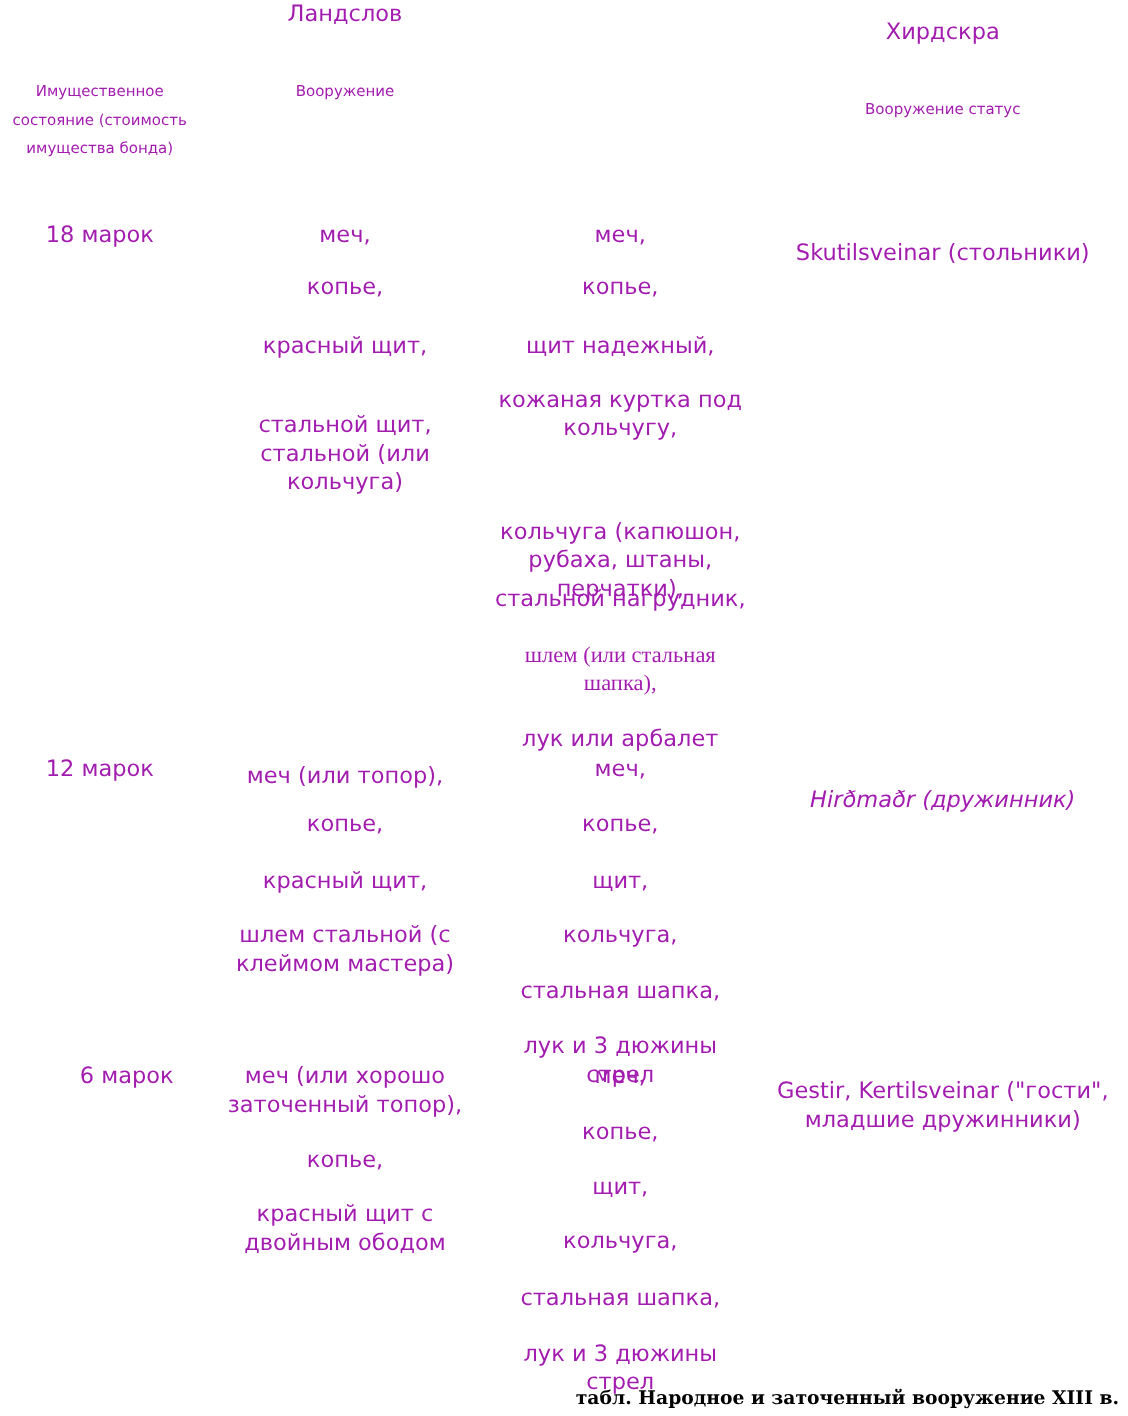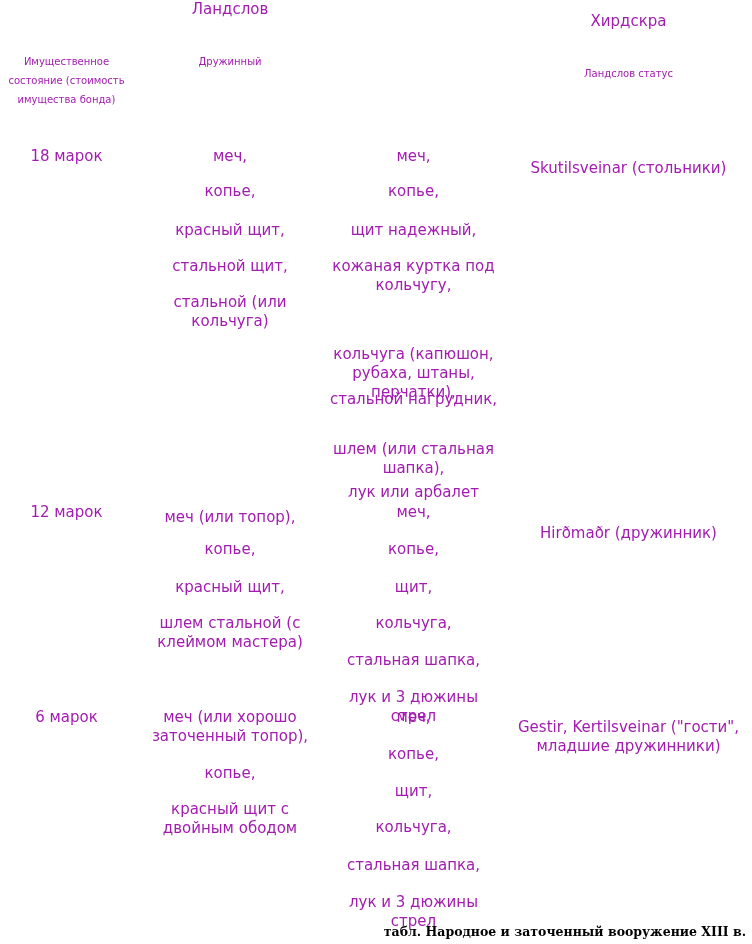--- a/index.html
+++ b/index.html
@@ -60,59 +60,59 @@
     color: #000;
   }
 </style>
 </head>
 <body>
 
 <div class="cell superhead col-b" style="top:0px;">Ландслов</div>
 <div class="cell superhead col-d" style="top:0px;">Хирдскра</div>
 
 <div class="cell colhead col-a" style="top:52px;">Имущественное состояние (стоимость имущества бонда)</div>
-<div class="cell colhead col-b" style="top:52px;">Дружинный</div>
-<div class="cell colhead col-d" style="top:52px;">Ландслов статус</div>
+<div class="cell colhead col-b" style="top:52px;">Вооружение</div>
+<div class="cell colhead col-d" style="top:52px;">Вооружение статус</div>
 
 <div class="cell col-a" style="top:147px;">18 марок</div>
 
 <div class="cell col-b" style="top:147px;">меч,</div>
 <div class="cell col-b" style="top:182px;">копье,</div>
 <div class="cell col-b" style="top:221px;">красный щит,</div>
-<div class="cell col-b" style="top:257px;">стальной щит,</div>
+<div class="cell col-b" style="top:274px;">стальной щит,</div>
 <div class="cell col-b" style="top:293px;">стальной (или кольчуга)</div>
 
 <div class="cell col-c" style="top:147px;">меч,</div>
 <div class="cell col-c" style="top:182px;">копье,</div>
 <div class="cell col-c" style="top:221px;">щит надежный,</div>
 <div class="cell col-c" style="top:257px;">кожаная куртка под кольчугу,</div>
 <div class="cell col-c" style="top:313px;margin-top:32px;">кольчуга (капюшон, рубаха, штаны, перчатки),</div>
 <div class="cell col-c" style="top:390px;">стальной нагрудник,</div>
-<div class="cell col-c" style="top:440px;">шлем (или стальная шапка),</div>
+<div class="cell col-c" style="top:428px;font-family:Liberation Serif, serif;">шлем (или стальная шапка),</div>
 <div class="cell col-c" style="top:483px;">лук или арбалет</div>
 
 <div class="cell col-d" style="top:147px;">Skutilsveinar (стольники)</div>
 
 <div class="cell col-a" style="top:503px;">12 марок</div>
 
 <div class="cell col-b" style="top:508px;">меч (или топор),</div>
 <div class="cell col-b" style="top:540px;">копье,</div>
 <div class="cell col-b" style="top:578px;">красный щит,</div>
 <div class="cell col-b" style="top:614px;">шлем стальной (с клеймом мастера)</div>
 
 <div class="cell col-c" style="top:503px;">меч,</div>
 <div class="cell col-c" style="top:540px;">копье,</div>
 <div class="cell col-c" style="top:578px;">щит,</div>
 <div class="cell col-c" style="top:614px;">кольчуга,</div>
 <div class="cell col-c" style="top:651px;">стальная шапка,</div>
 <div class="cell col-c" style="top:688px;">лук и 3 дюжины стрел</div>
 
-<div class="cell col-d" style="top:512px;">Hirðmaðr (дружинник)</div>
+<div class="cell col-d" style="top:512px;font-style:italic;">Hirðmaðr (дружинник)</div>
 
-<div class="cell col-a" style="top:708px;">6 марок</div>
+<div class="cell col-a" style="top:708px;margin-left:18px;">6 марок</div>
 
 <div class="cell col-b" style="top:708px;">меч (или хорошо заточенный топор),</div>
 <div class="cell col-b" style="top:764px;">копье,</div>
 <div class="cell col-b" style="top:800px;">красный щит с двойным ободом</div>
 
 <div class="cell col-c" style="top:708px;">меч,</div>
 <div class="cell col-c" style="top:745px;">копье,</div>
 <div class="cell col-c" style="top:782px;">щит,</div>
 <div class="cell col-c" style="top:818px;">кольчуга,</div>
 <div class="cell col-c" style="top:856px;">стальная шапка,</div>

